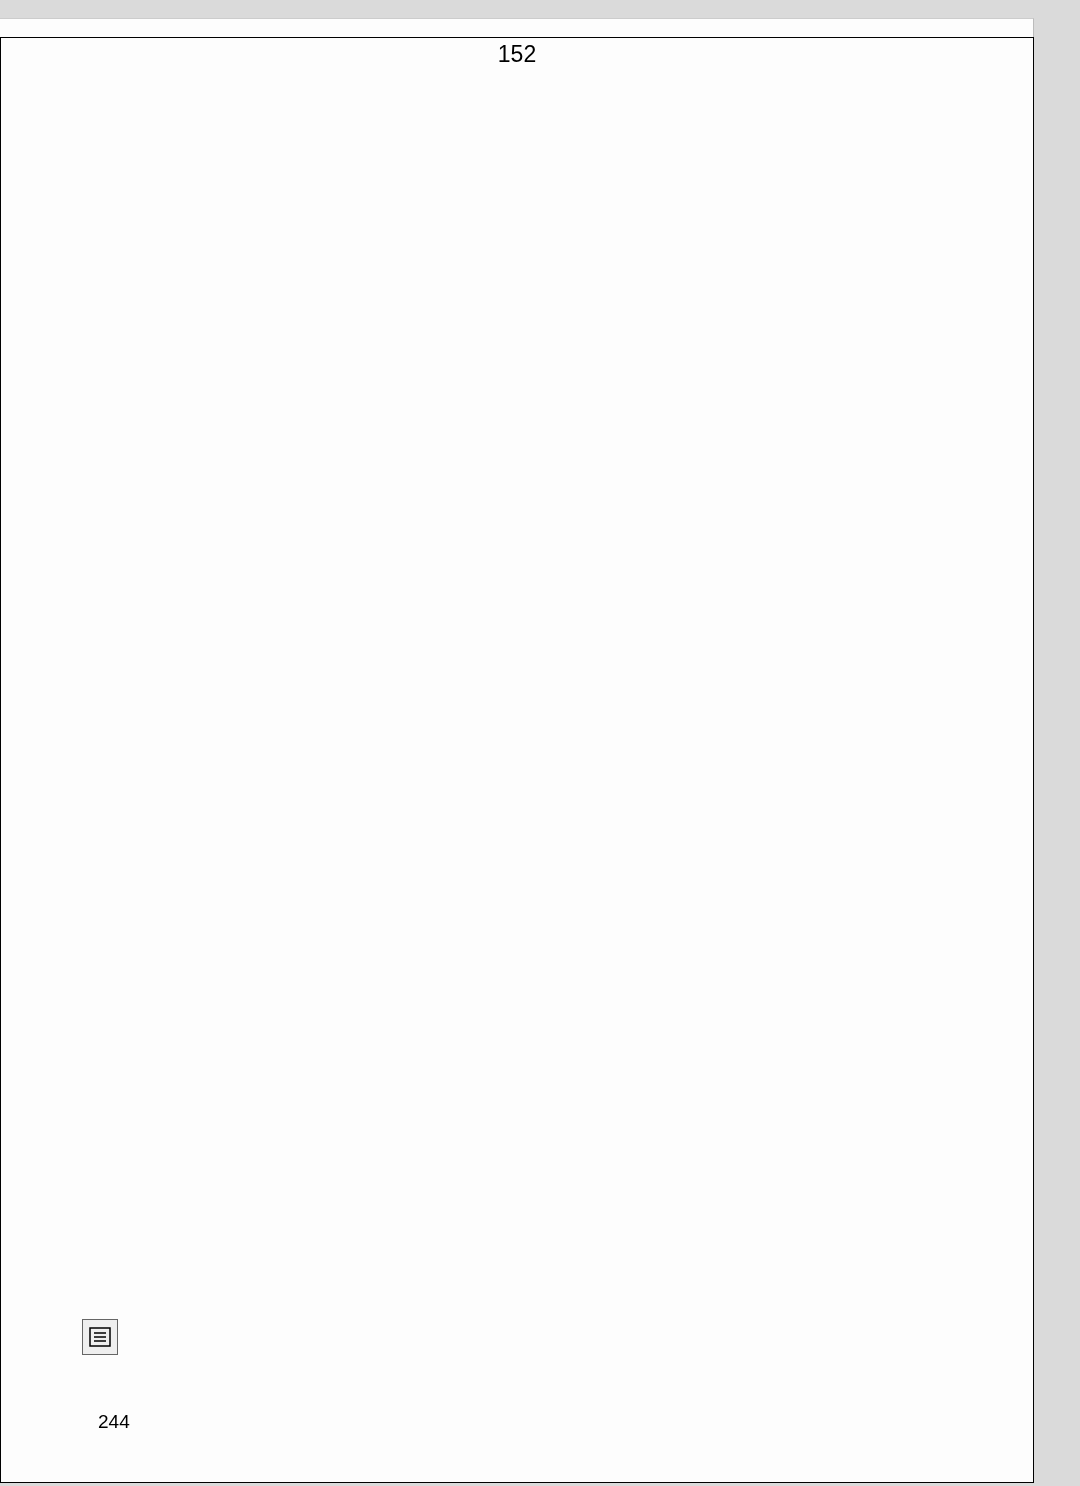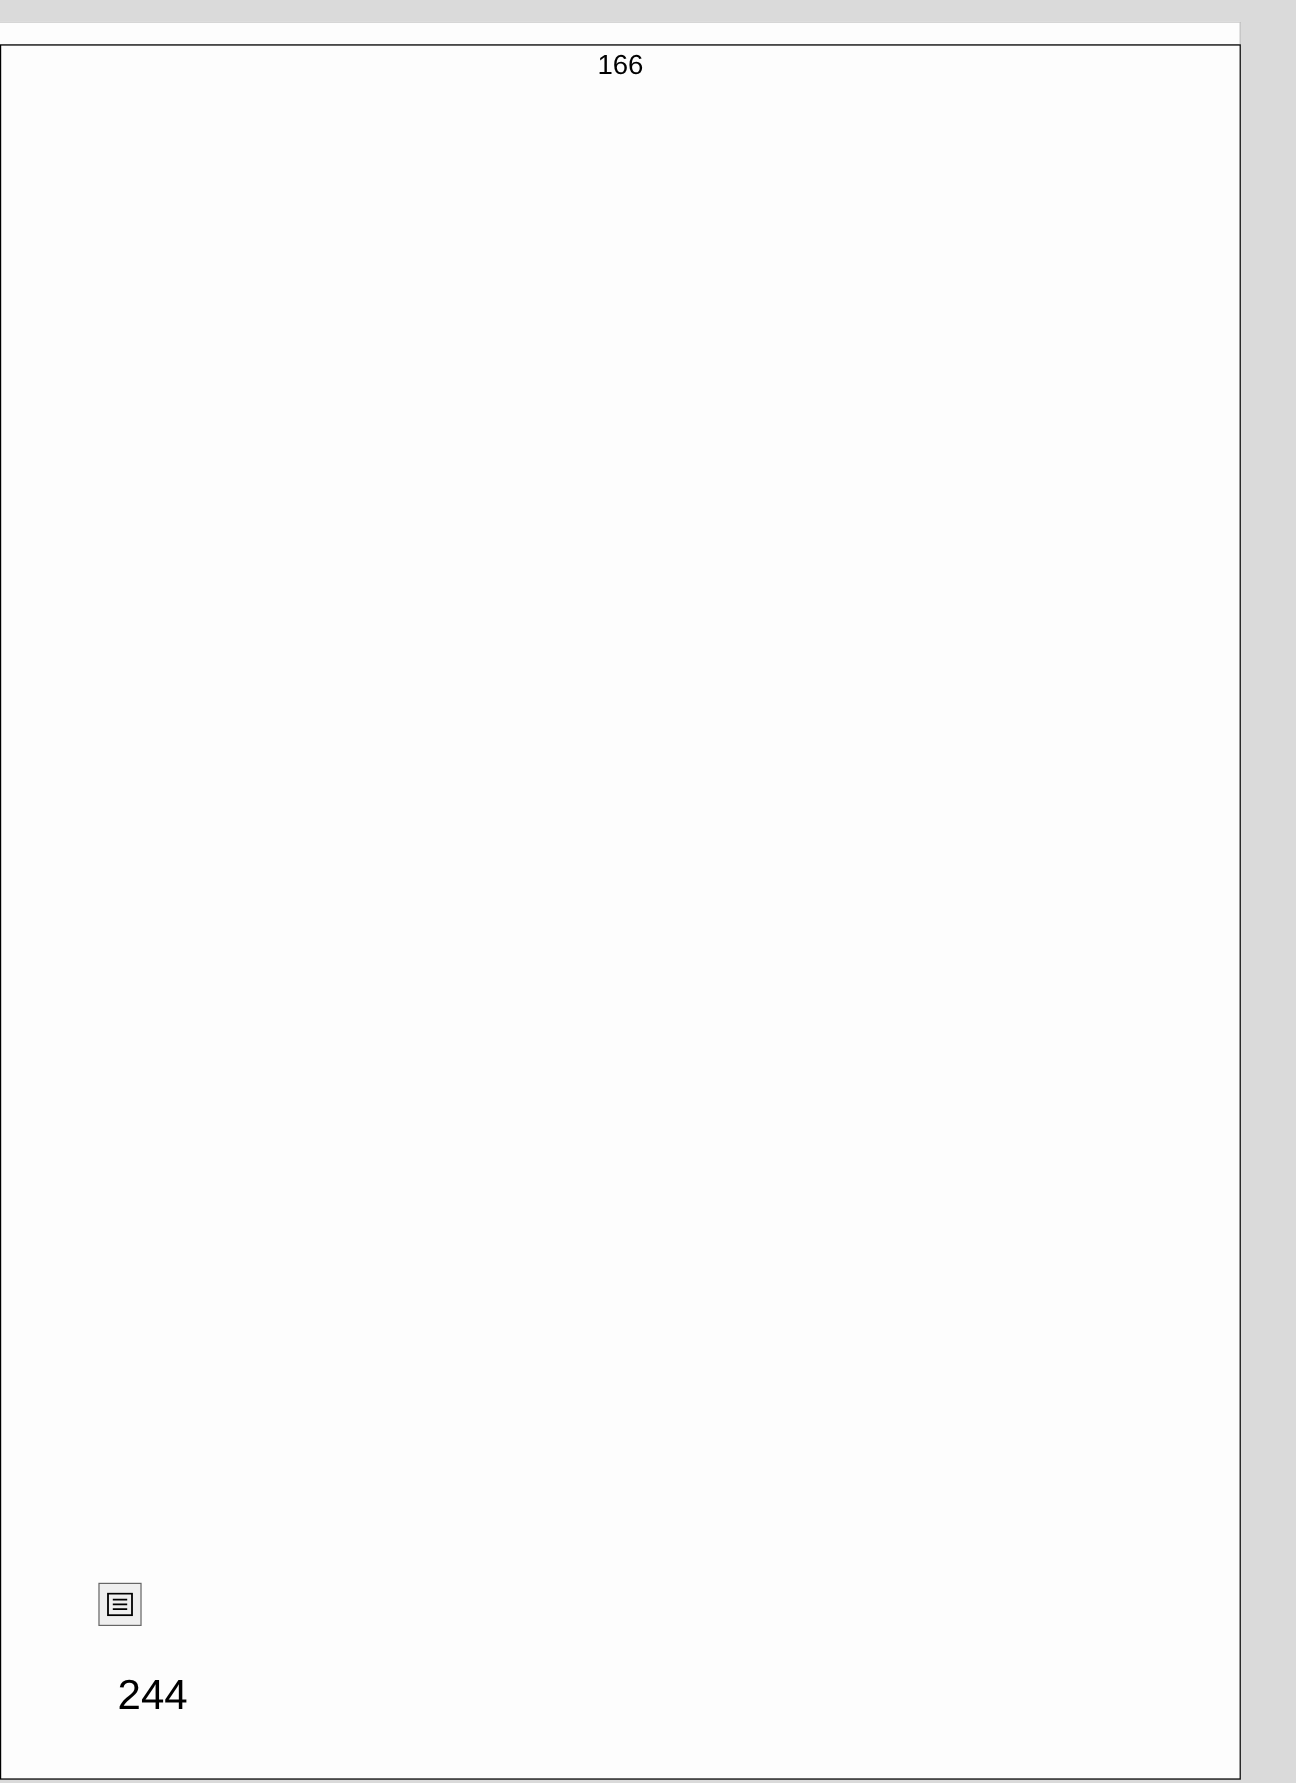--- a/index.html
+++ b/index.html
@@ -224,21 +224,21 @@
     display:flex;
     align-items:center;
     justify-content:center;
   }
 
   
   .page-number {
     position: absolute;
     left: 98px;
     bottom: 30px;
-    font-size: 35px;
+    font-size: 19px;
     text-align: right;
   }
 
   .pointer-line {
     position:absolute;
     top: 10px; left: 30px;
     width: 2px; height: 24px;
     background:#000;
   }
 </style>
@@ -480,21 +480,21 @@
       <tr>
           <td class="name">Rotate tall</td>
           <td class="page">251</td>
         </tr>
       <tr>
           <td class="name">Slide show</td>
           <td class="page">252</td>
         </tr>
       <tr>
           <td class="name">Print set (DPOF)</td>
-          <td class="page">166</td>
+          <td class="page">152</td>
         </tr>
     </tbody>
   </table>
 
   <div class="side-tab">
     <svg width="22" height="20" viewBox="0 0 22 20">
       <rect x="1" y="1" width="20" height="18" fill="none" stroke="#000" stroke-width="1.5"></rect>
       <line x1="5" y1="6" x2="17" y2="6" stroke="#000" stroke-width="1.5"></line>
       <line x1="5" y1="10" x2="17" y2="10" stroke="#000" stroke-width="1.5"></line>
       <line x1="5" y1="14" x2="17" y2="14" stroke="#000" stroke-width="1.5"></line>

